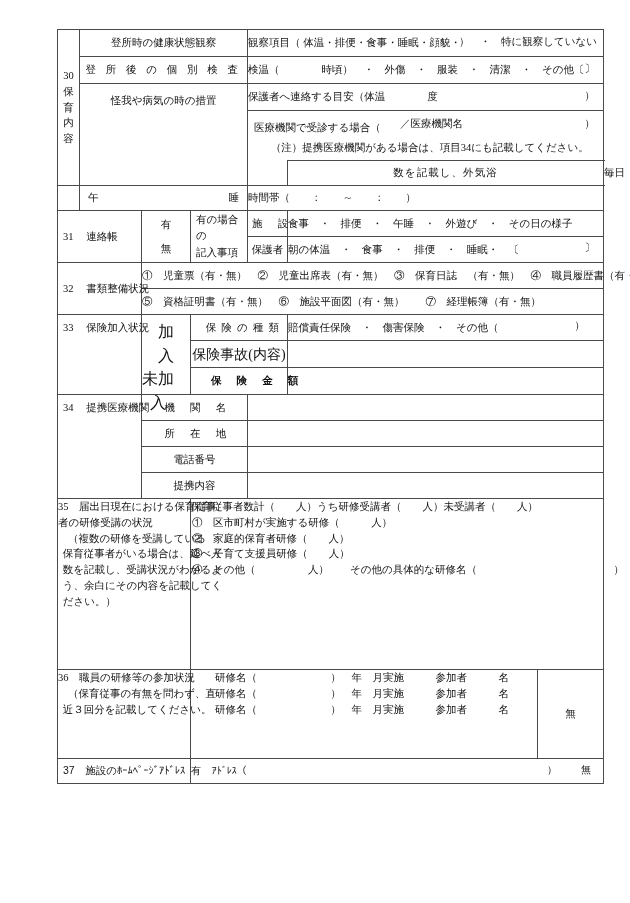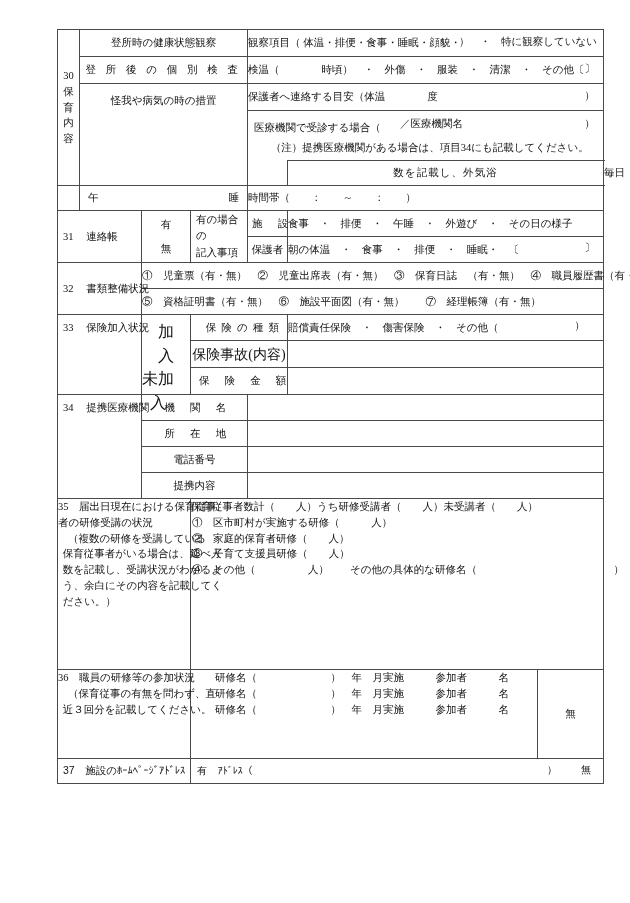--- a/index.html
+++ b/index.html
@@ -200,21 +200,21 @@
     <td class="pad-l nowrap" colspan="2" style="position:relative;">
       <span>賠償責任保険　・　傷害保険　・　その他（</span>
       <span style="position:absolute;right:18px;top:3px;">）</span>
     </td>
   </tr>
   <tr>
     <td class="ctr nowrap" colspan="2" style="height:26px;font-size:14px;">保険事故(内容)</td>
     <td class="pad-l" colspan="2"></td>
   </tr>
   <tr>
-    <td class="ctr nowrap" colspan="2" style="height:26px;font-size:10.5px;letter-spacing:0.22em;padding-left:8px;">保　険　金　額</td>
+    <td class="ctr nowrap" colspan="2" style="height:26px;font-size:10.5px;letter-spacing:0.22em;padding-left:20px;font-weight:bold;">保　険　金　額</td>
     <td class="pad-l" colspan="2"></td>
   </tr>
 
   <tr>
     <td class="pad nowrap" colspan="2" rowspan="4" style="padding-left:5px;vertical-align:top;padding-top:5px;">
       <span>34</span>
       <span style="display:inline-block;width:10px;"></span><span>提携医療機関</span>
     </td>
     <td class="ctr nowrap" colspan="2" style="height:25px;font-size:10.5px;letter-spacing:0.22em;padding-left:4px;">機　関　名</td>
     <td class="pad-l" colspan="3"></td>
@@ -260,21 +260,21 @@
     <td class="rows" colspan="3" style="vertical-align:top;padding-left:24px;">
       <span class="ln">研修名（　　　　　　　）　年　月実施　　　参加者　　　名</span>
       <span class="ln">研修名（　　　　　　　）　年　月実施　　　参加者　　　名</span>
       <span class="ln">研修名（　　　　　　　）　年　月実施　　　参加者　　　名</span>
     </td>
     <td class="ctr">無</td>
   </tr>
 
   <tr>
     <td class="pad nowrap hk" colspan="3" style="height:24px;padding-left:5px;">37　施設のﾎｰﾑﾍﾟｰｼﾞｱﾄﾞﾚｽ</td>
-    <td colspan="4" style="position:relative;padding:3px 6px;">
+    <td colspan="4" style="position:relative;padding:3px 0;">
       <span class="hk">有</span>
       <span style="display:inline-block;width:8px;"></span><span class="hk">ｱﾄﾞﾚｽ（</span>
       <span class="hk" style="position:absolute;right:46px;top:3px;">）</span>
       <span class="hk" style="position:absolute;right:12px;top:3px;">無</span>
     </td>
   </tr>
 
 </tbody>
     </table>
 

